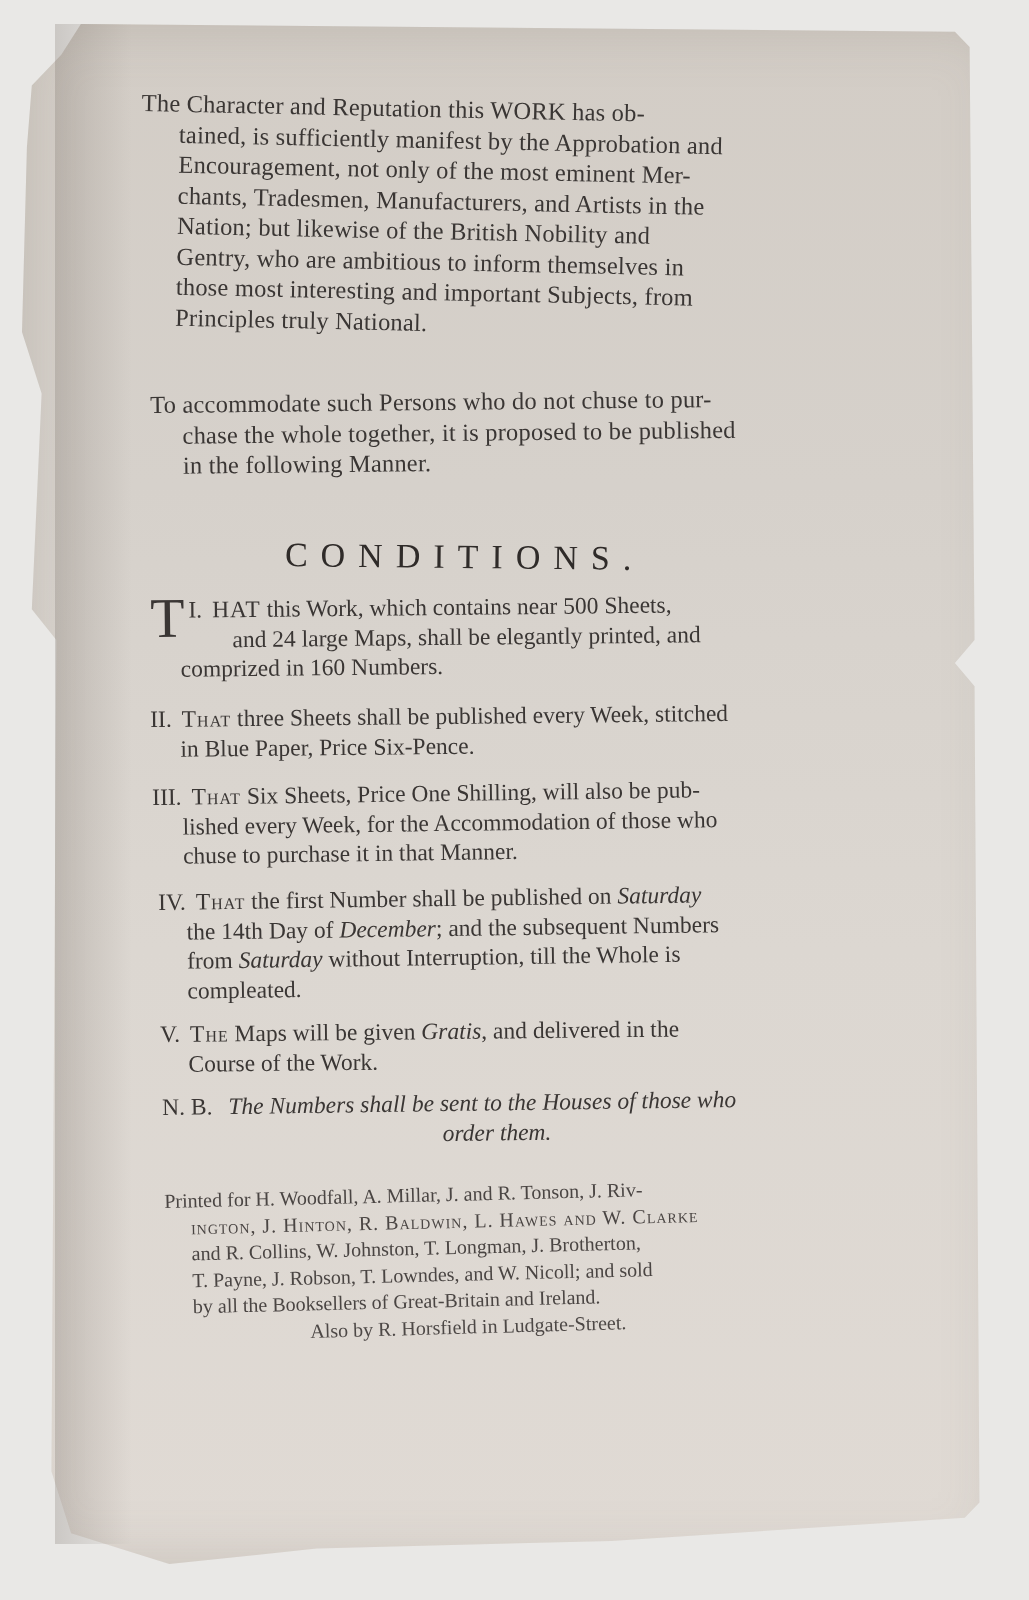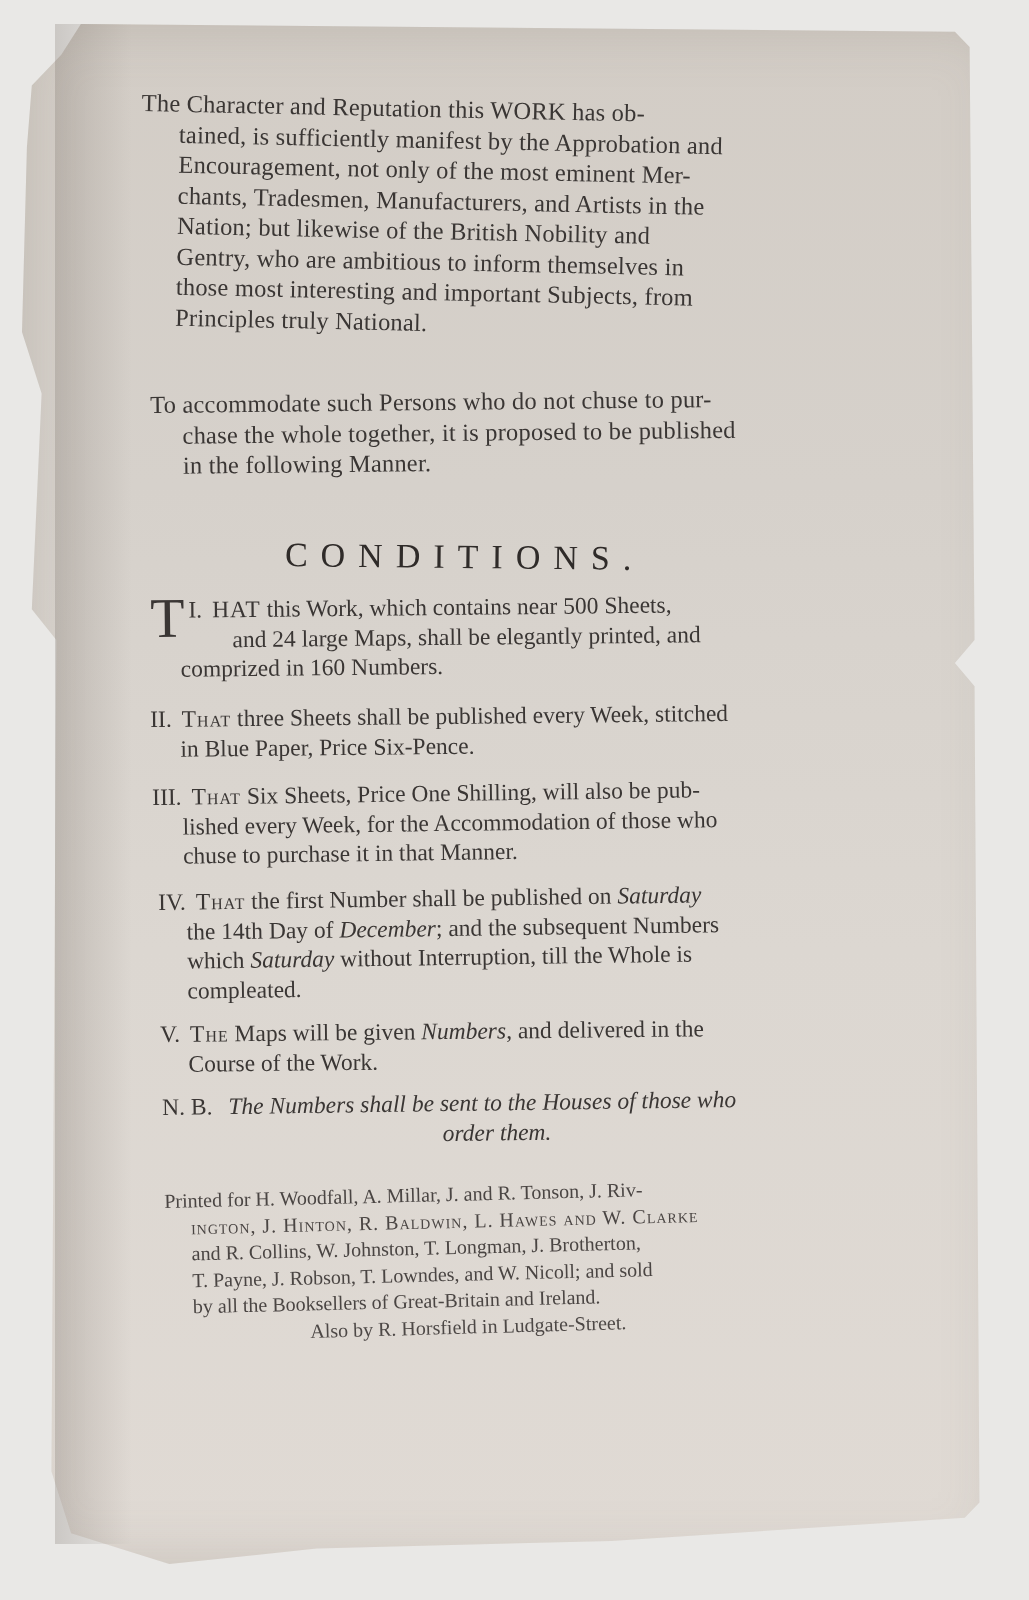--- a/index.html
+++ b/index.html
@@ -116,32 +116,32 @@
     <span class="ln">
       <span class="num">IV.</span><span class="sc">That</span>
       <span>the first Number shall be published on</span>
       <i>Saturday</i>
     </span>
     <span class="ln l2">
       <span>the 14th Day of</span>
       <i>December</i><span>; and the subsequent Numbers</span>
     </span>
     <span class="ln l3">
-      <span>which</span>
+      <span>from</span>
       <i>Saturday</i>
       <span>without Interruption, till the Whole is</span>
     </span>
     <span class="ln l4">compleated.</span>
   </div>
 
   <div class="cond c5">
     <span class="ln">
       <span class="num">V.</span><span class="sc">The</span>
       <span>Maps will be given</span>
-      <i>Numbers</i><span>, and delivered in the</span>
+      <i>Gratis</i><span>, and delivered in the</span>
     </span>
     <span class="ln l2">Course of the Work.</span>
   </div>
 
   <div class="cond nb">
     <span class="ln">
       <span class="num">N. B.</span>
       <i>The Numbers shall be sent to the Houses of those who</i>
     </span>
     <span class="ln l2"><i>order them.</i></span>

